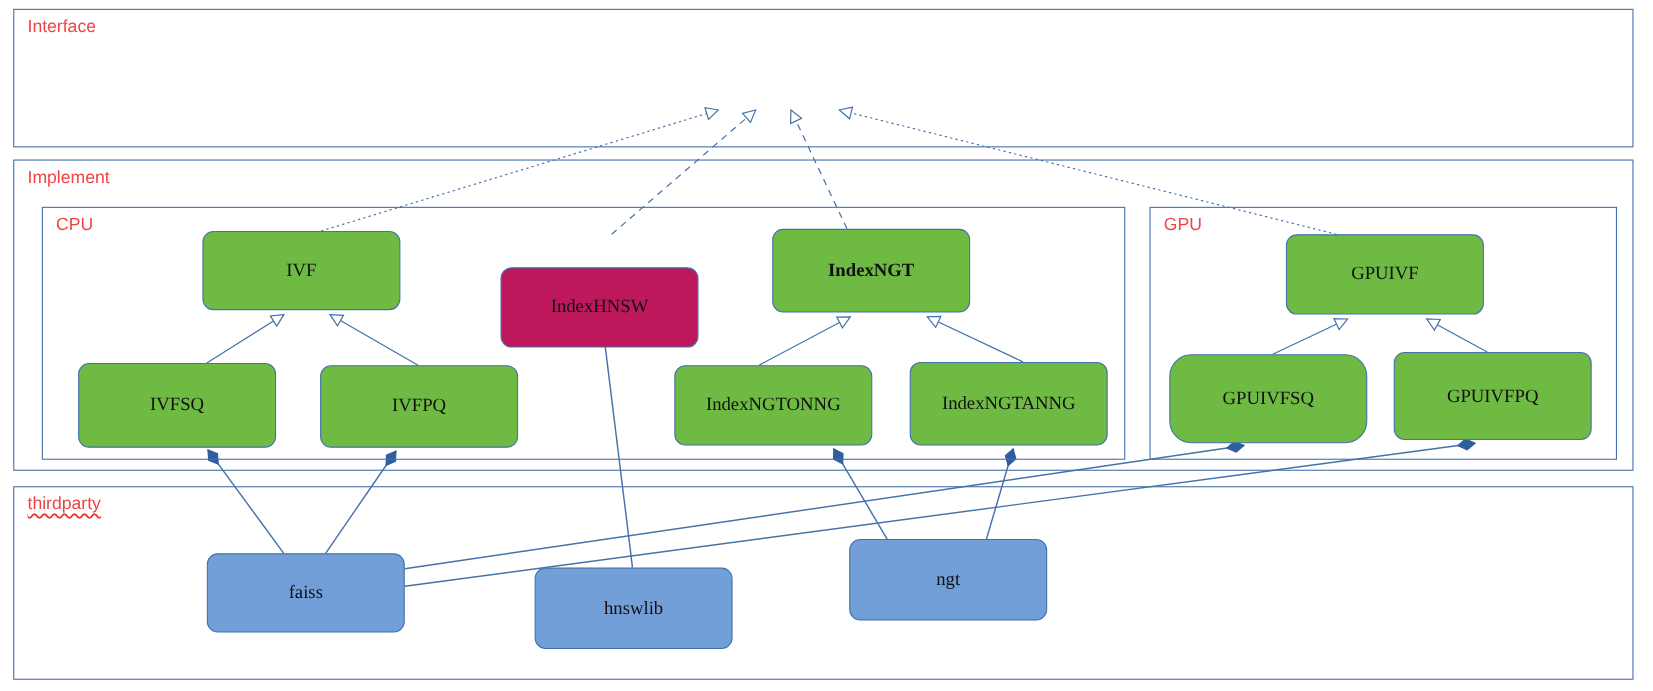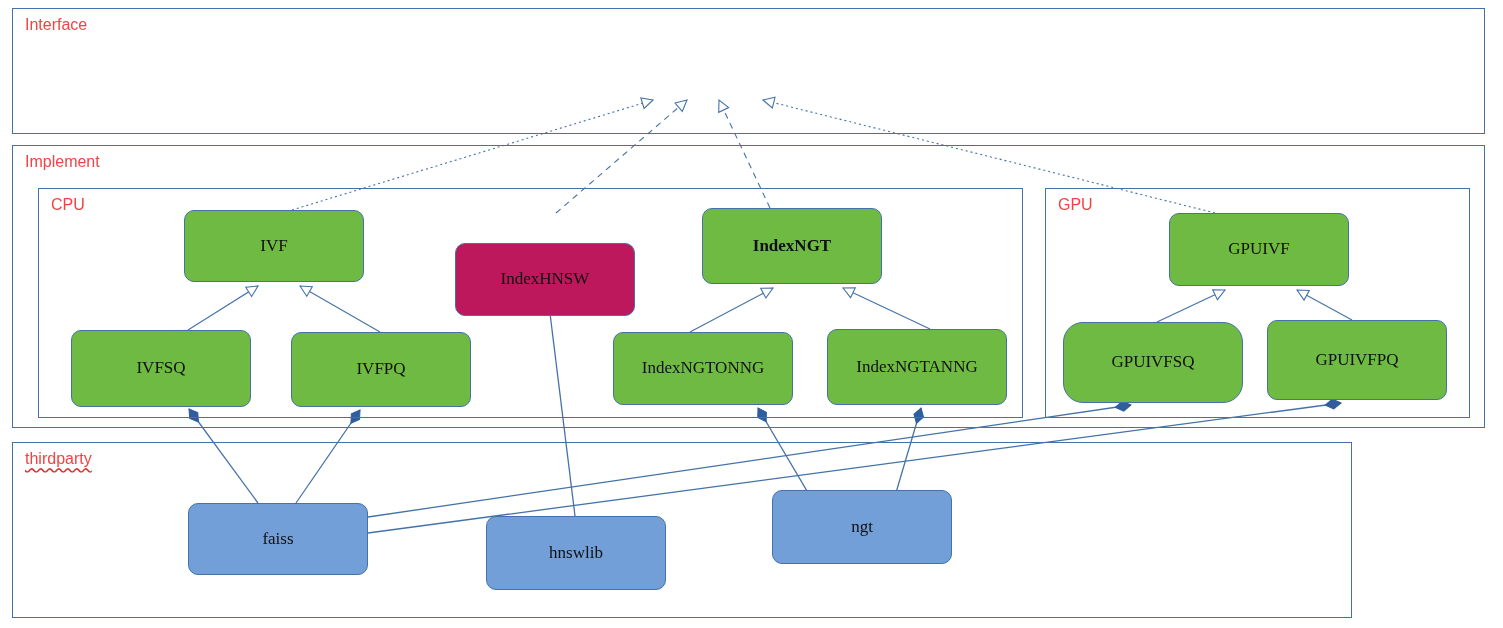--- a/index.html
+++ b/index.html
@@ -84,21 +84,21 @@
     </div>
     <div class="package" style="left: 12px; top: 145px; width: 1473px; height: 283px; border-color: rgb(68, 114, 168);">
       <div class="package-label">Implement</div>
     </div>
     <div class="package" style="left: 38px; top: 188px; width: 985px; height: 230px; border-color: rgb(68, 114, 168);">
       <div class="package-label">CPU</div>
     </div>
     <div class="package" style="left: 1045px; top: 188px; width: 425px; height: 230px; border-color: rgb(68, 114, 168);">
       <div class="package-label">GPU</div>
     </div>
-    <div class="package" style="left: 12px; top: 442px; width: 1340px; height: 176px; border-color: rgb(68, 114, 168);">
+    <div class="package" style="left: 12px; top: 442px; width: 1473px; height: 176px; border-color: rgb(68, 114, 168);">
       <div class="package-label misspelled">thirdparty</div>
     </div>
     <div class="node impl" style="left: 184px; top: 210px; width: 180px; height: 72px; border-color: rgb(68, 114, 168); background: rgb(111, 186, 67);">
       <span>IVF</span>
     </div>
     <div class="node impl" style="left: 455px; top: 213px; width: 180px; height: 73px; border-color: rgb(68, 114, 168); background: #be185d; margin-top: 30px;">
       <span>IndexHNSW</span>
     </div>
     <div class="node impl" style="left: 702px; top: 208px; width: 180px; height: 76px; border-color: rgb(68, 114, 168); background: rgb(111, 186, 67); font-weight: bold;">
       <span>IndexNGT</span>

